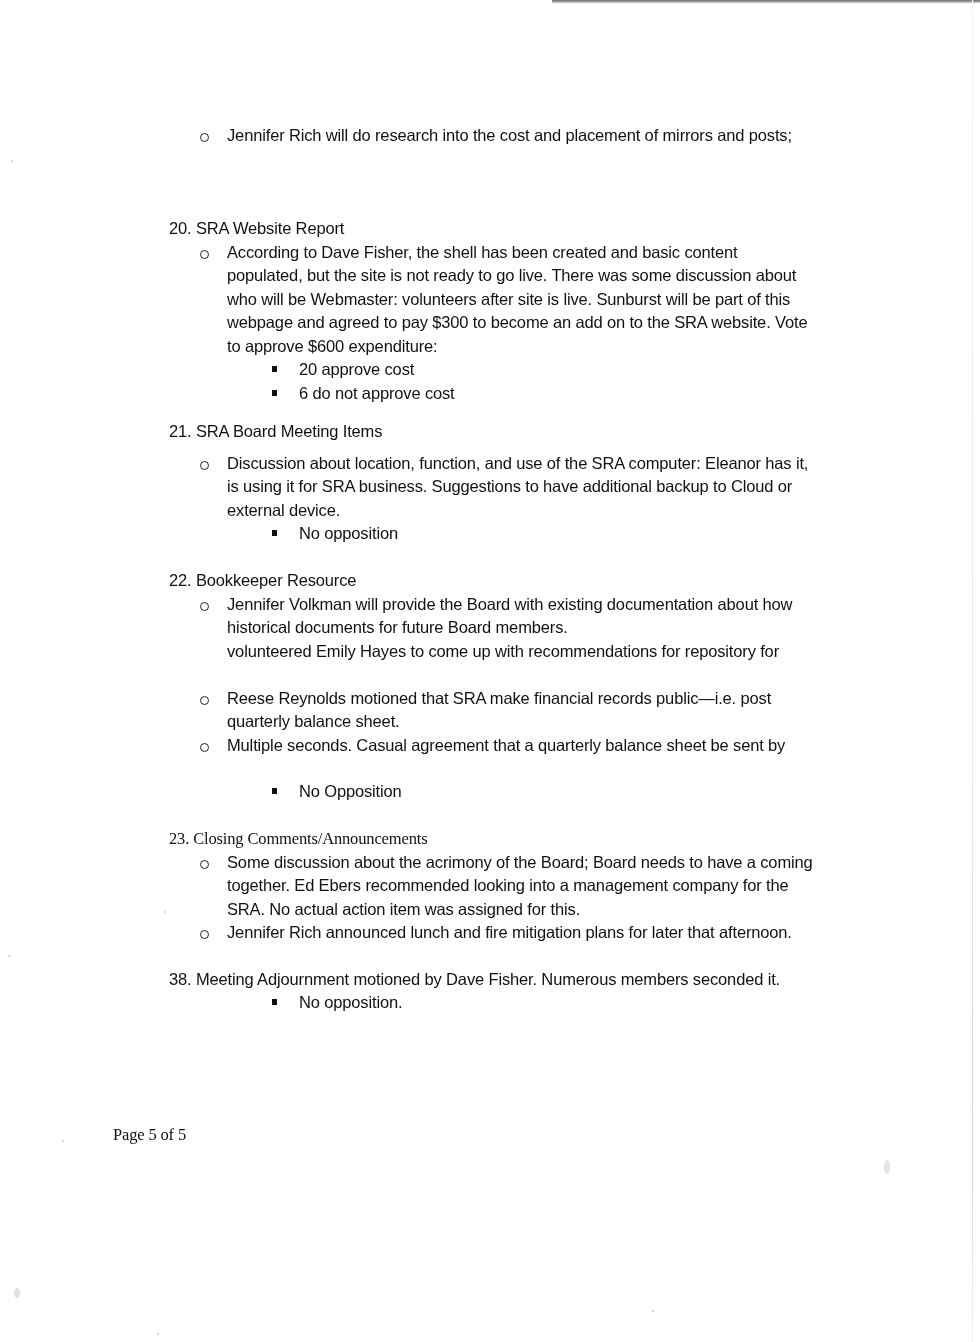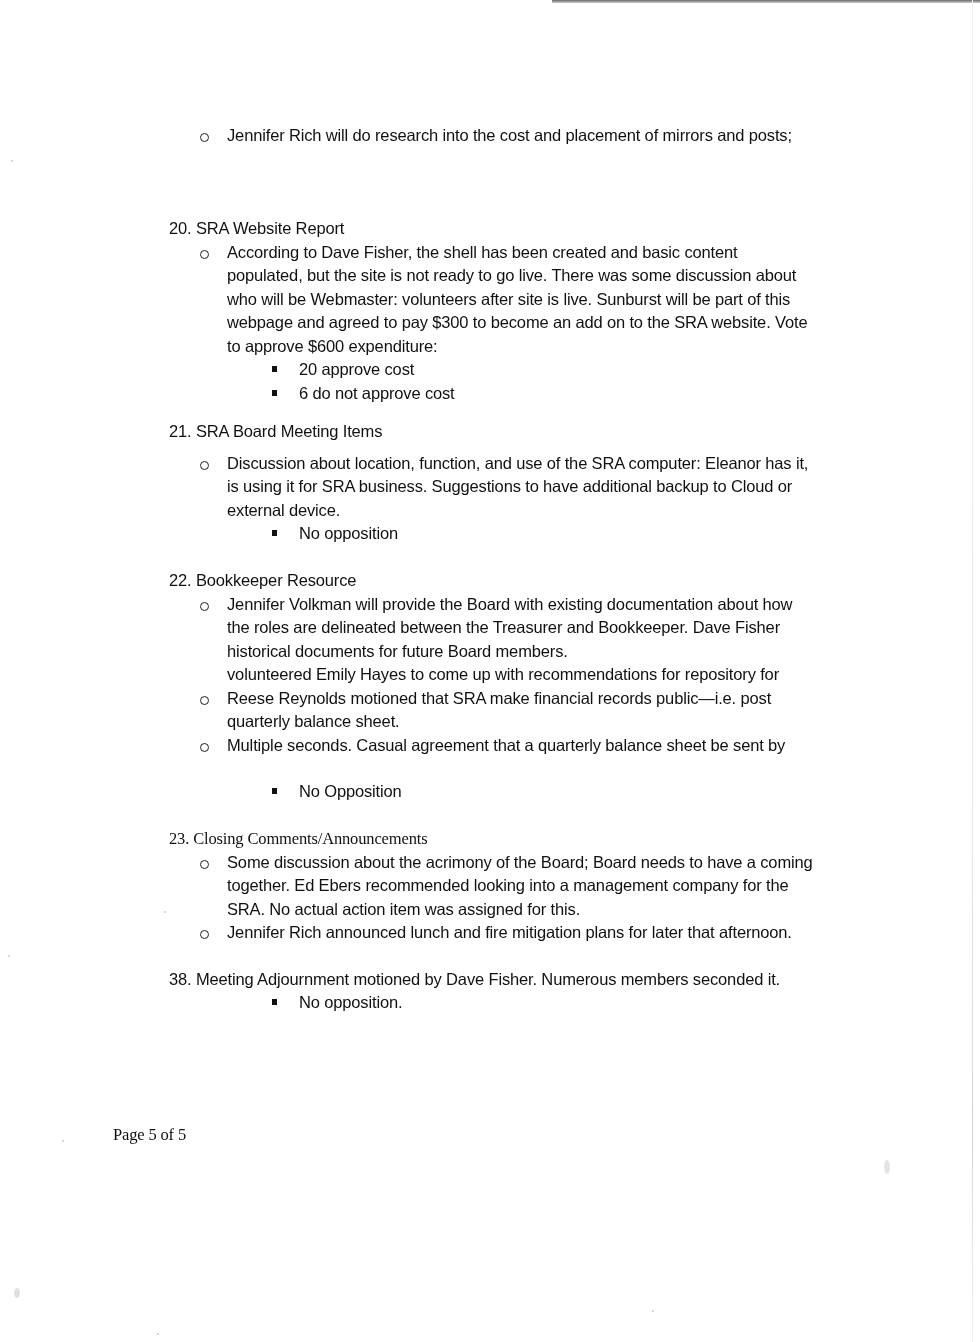--- a/index.html
+++ b/index.html
@@ -154,21 +154,20 @@
     <div class="subsub" style="top:522px;">
       <span class="square"></span>
       <span class="label">No opposition</span>
     </div>
 
     <div class="heading" style="top:569px;">22. Bookkeeper Resource</div>
     <div class="sub" style="top:593px;">
       <span class="circle"></span>
       <div class="lines">
         <span class="line">Jennifer Volkman will provide the Board with existing documentation about how</span>
-        <span class="line">the roles are delineated between the Treasurer and Bookkeeper. Dave Fisher</span>
         <span class="line">historical documents for future Board members.</span>
         <span class="line">volunteered Emily Hayes to come up with recommendations for repository for</span>
       </div>
     </div>
     <div class="sub" style="top:687px;">
       <span class="circle"></span>
       <div class="lines">
         <span class="line">Reese Reynolds motioned that SRA make financial records public—i.e. post</span>
         <span class="line">quarterly balance sheet.</span>
       </div>

